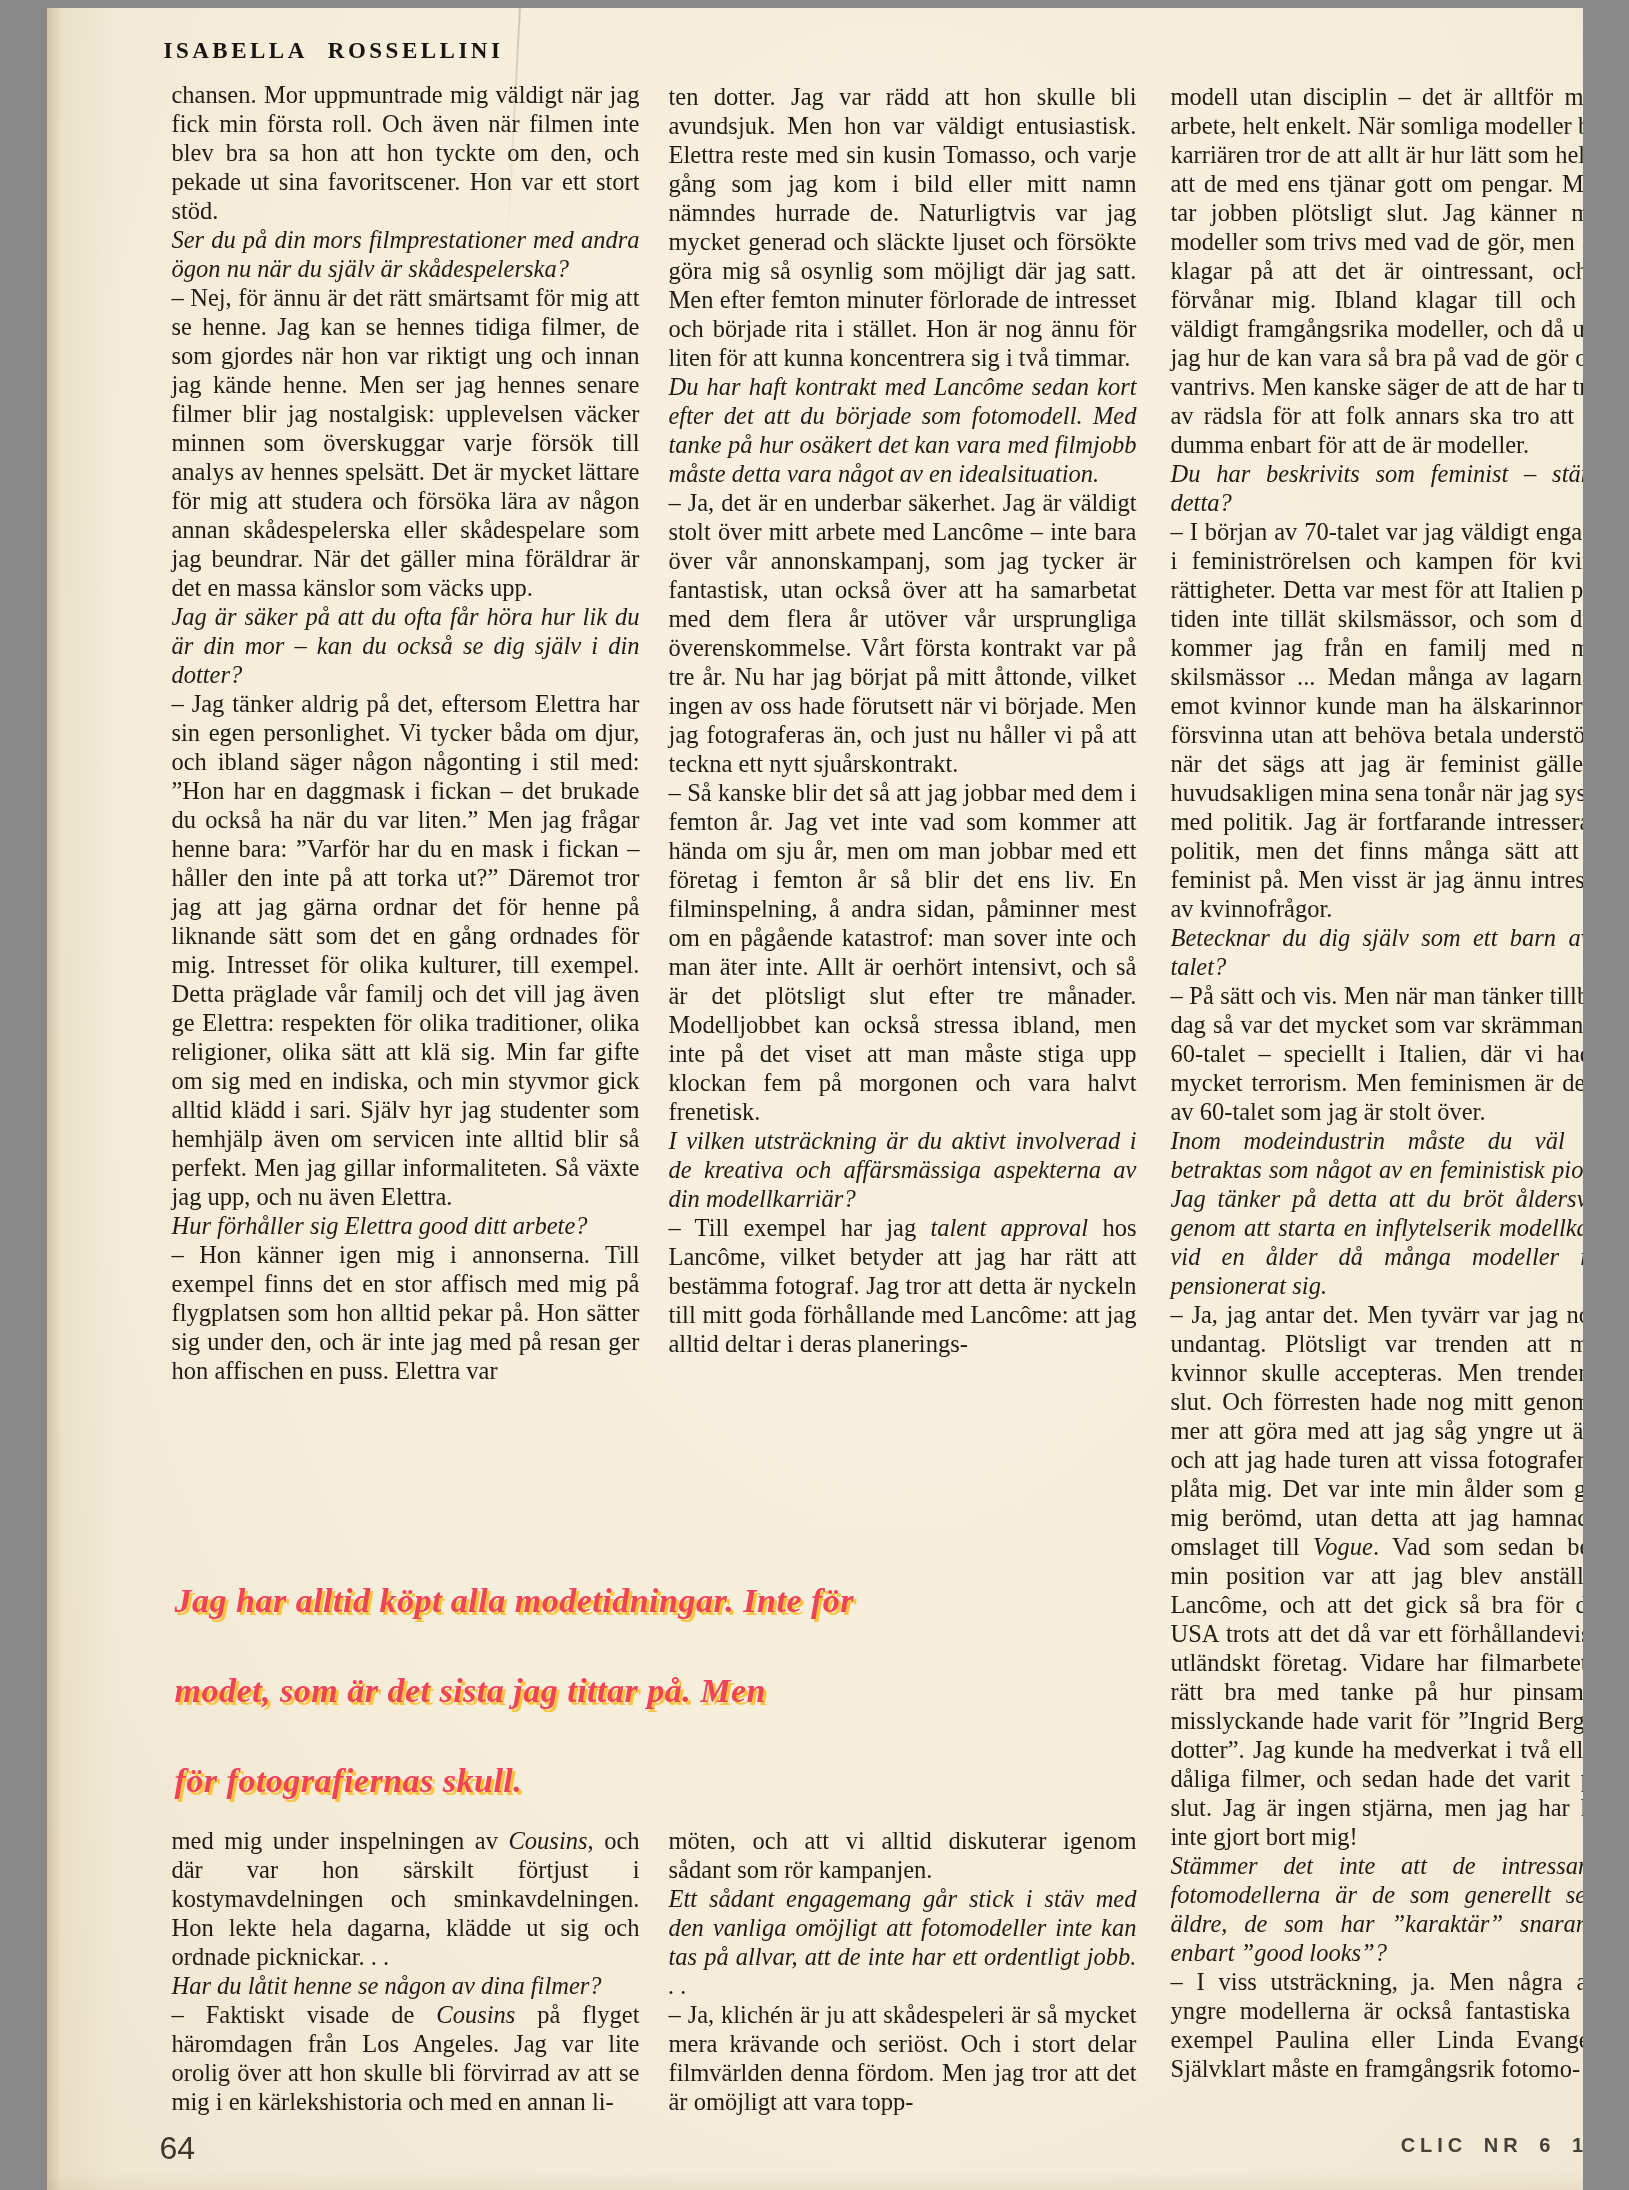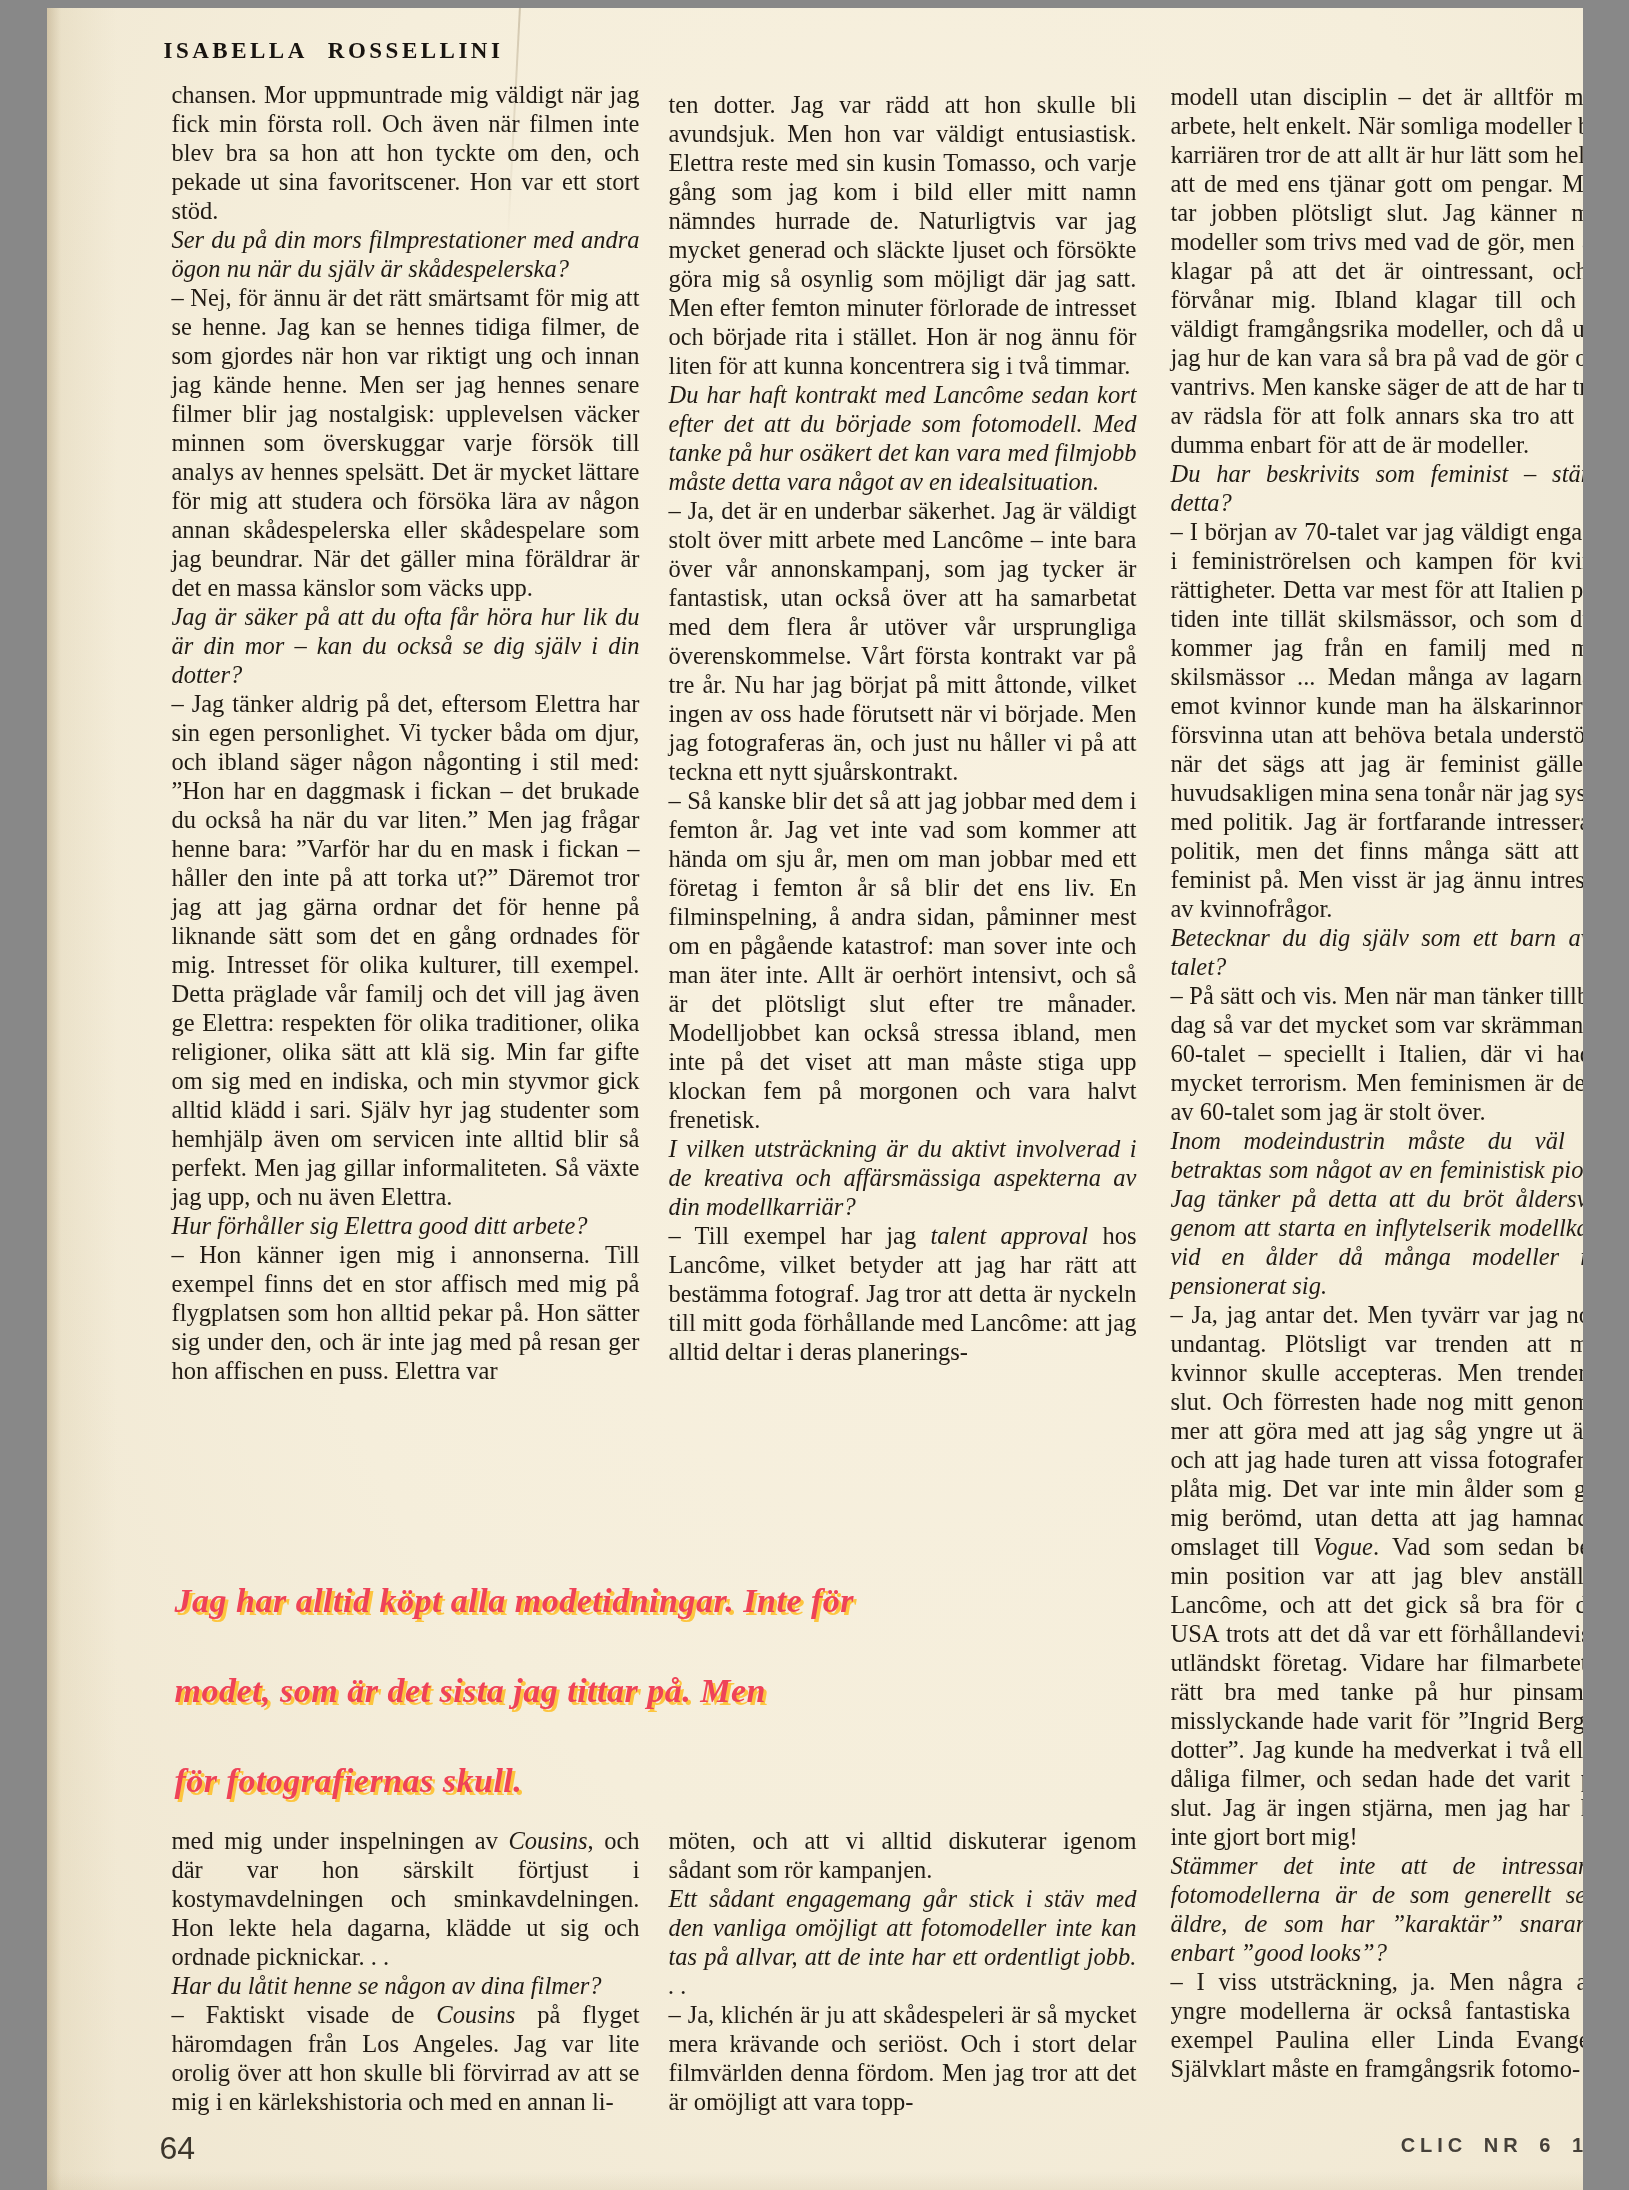--- a/index.html
+++ b/index.html
@@ -34,21 +34,21 @@
     letter-spacing: 3.5px; word-spacing: 12px;
     color: #181410;
   }
   .col {
     position: absolute;
     font-size: 24.5px;
     line-height: 29px;
     text-align: justify;
   }
   .col-1-top   { left: 125px;  top: 72px;   width: 468px; }
-  .col-2-top   { left: 622px;  top: 82px;   width: 468px; }
+  .col-2-top   { left: 622px;  top: 74px;   width: 468px; }
   .col-3      { left: 1124px; top: 74px;   width: 466px; }
   .col-1-bottom{ left: 125px;  top: 1818px; width: 468px; }
   .col-2-bottom{ left: 622px;  top: 1818px; width: 468px; }
   .para { margin: 0; }
   .para.question { font-style: italic; }
   .it { font-style: italic; }
   .pull-quote {
     position: absolute; left: 128px; top: 1548px; width: 920px;
     font-size: 34px; line-height: 90px;
     font-style: italic; font-weight: 700;

